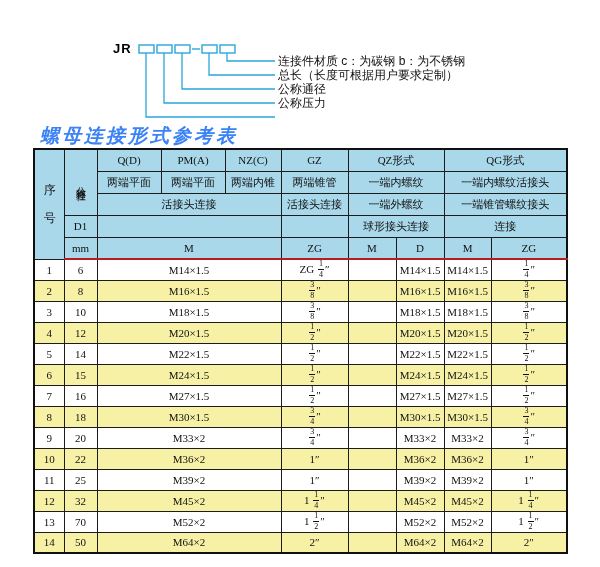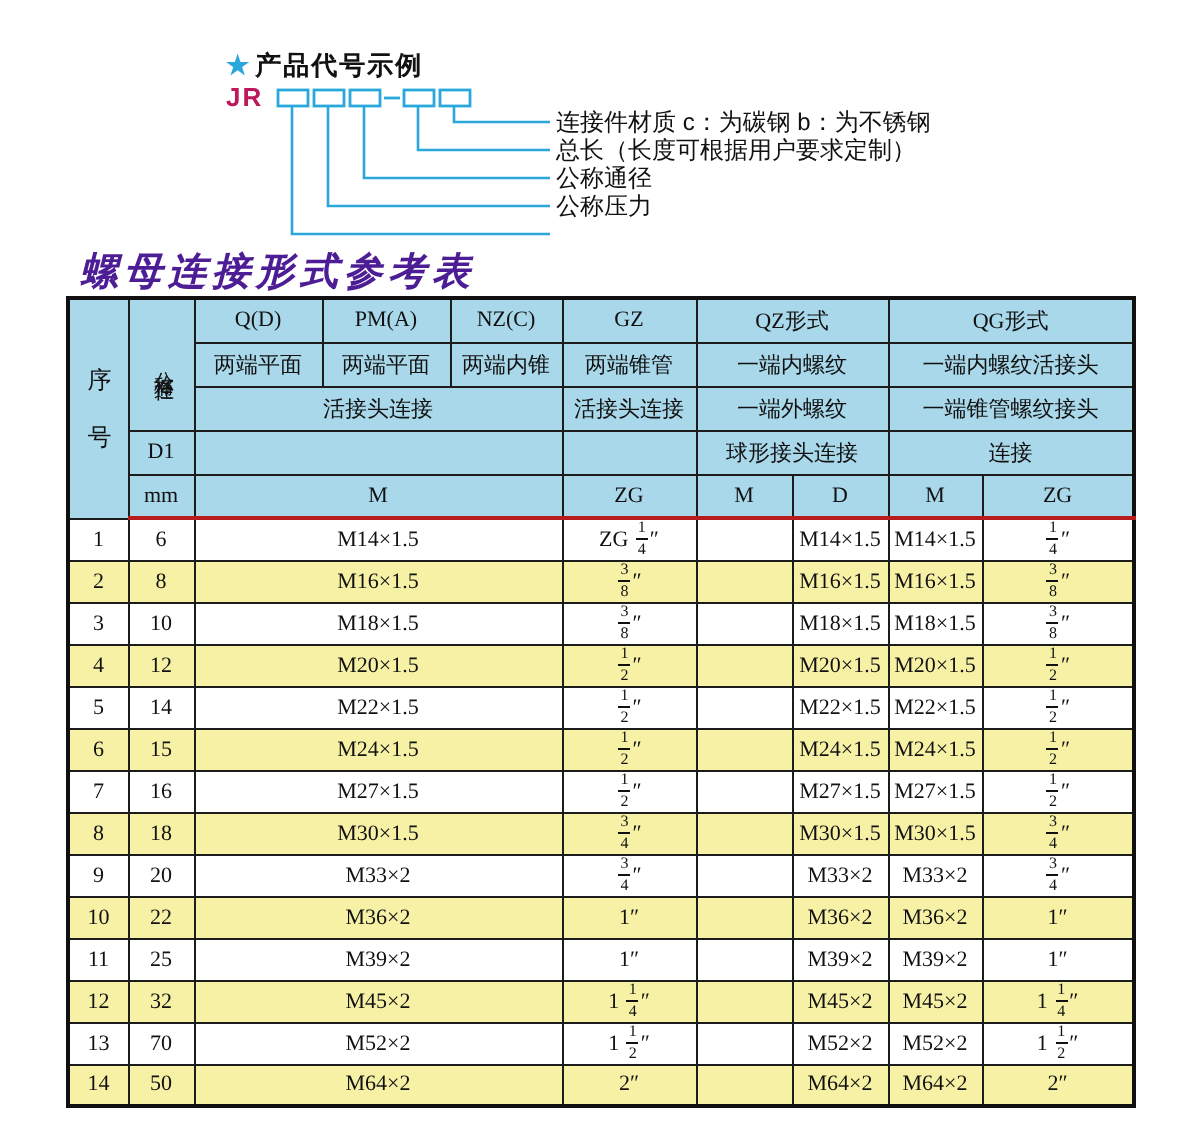--- a/index.html
+++ b/index.html
@@ -16,31 +16,31 @@
   }
   
   .diag-svg{ position:absolute; left:0; top:0; width:600px; height:150px; }
   .diag-heading{
     position:absolute; left:113px; top:24px; font-size:13px; font-weight:bold;
     color:#111; letter-spacing:1px; white-space:nowrap;
   }
   .diag-heading .star{ color:var(--accent); margin-right:2px; }
   .code-prefix{
     position:absolute; left:113px; top:41px; font-size:13px; font-weight:bold;
-    color:#be185d; letter-spacing:1px;
+    color:#000000; letter-spacing:1px;
   }
   .diag-label{
     position:absolute; left:278px; font-size:12px; font-weight:normal; color:#111;
     white-space:nowrap; line-height:13px;
     font-family:"Liberation Sans", sans-serif;
   }
   
   .table-title{
     position:absolute; left:40px; top:123px; font-size:19px; font-weight:bold;
-    color:#4c1d95; letter-spacing:3px; white-space:nowrap;
+    color:#3b82f6; letter-spacing:3px; white-space:nowrap;
     font-family:"Liberation Serif", serif; font-style:italic;
   }
   
   .tbl-wrap{ position:absolute; left:33px; top:148px; }
   table{
     border-collapse:collapse; table-layout:fixed; width:533px;
     font-family:"Liberation Serif", serif; color:#111;
   }
   th, td{
     border:1px solid var(--grid); text-align:center; vertical-align:middle;
@@ -81,23 +81,20 @@
     </g>
     <g stroke="#2aa7db" stroke-width="1.3" fill="none">
       <polyline points="227,53 227,61 275,61"></polyline>
       <polyline points="209,53 209,75 275,75"></polyline>
       <polyline points="182,53 182,89 275,89"></polyline>
       <polyline points="164,53 164,103 275,103"></polyline>
       <polyline points="146,53 146,117 275,117"></polyline>
     </g>
   </svg>
 
-  <div class="diag-heading">
-    <span class="star">★</span><span>产品代号示例</span>
-  </div>
 
   <div class="code-prefix">JR</div>
 
   <div class="diag-label" style="top:55px">连接件材质  c：为碳钢  b：为不锈钢</div>
   <div class="diag-label" style="top:69px">总长（长度可根据用户要求定制）</div>
   <div class="diag-label" style="top:83px">公称通径</div>
   <div class="diag-label" style="top:97px">公称压力</div>
 
   <div class="table-title">螺母连接形式参考表</div>
 

